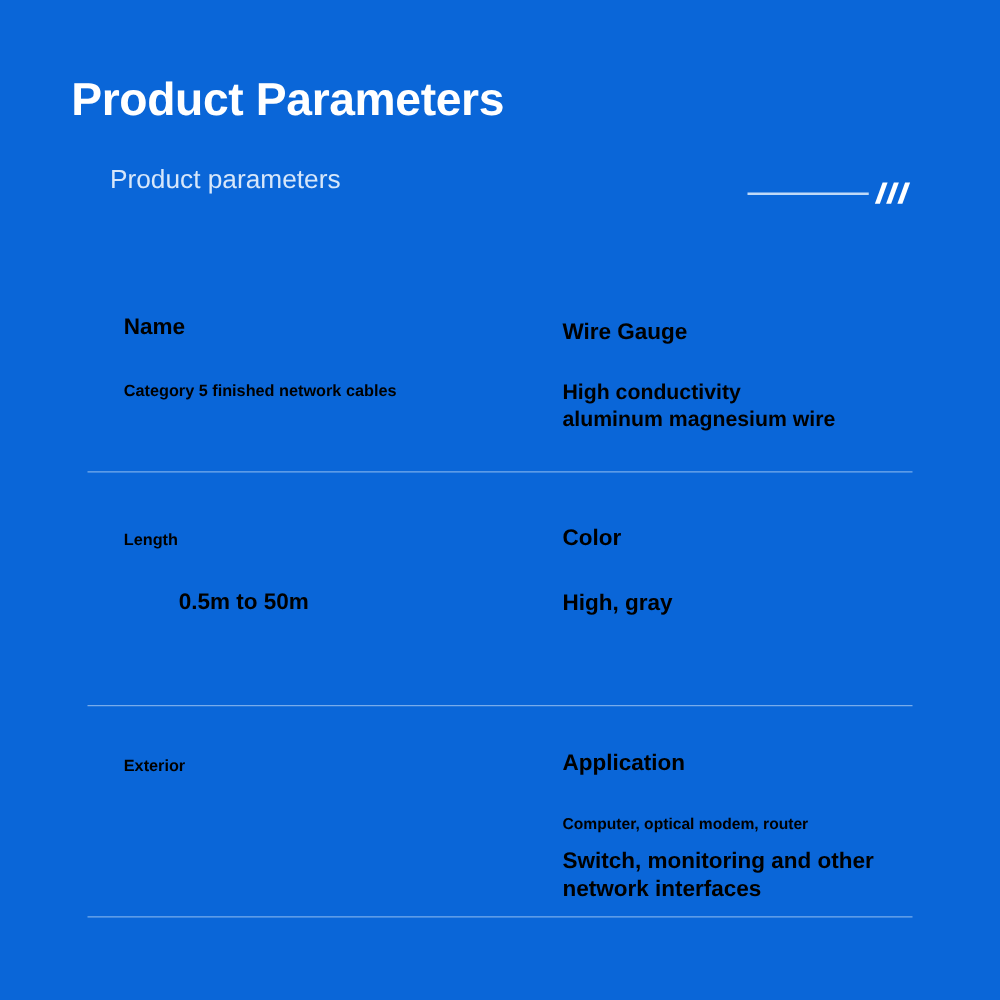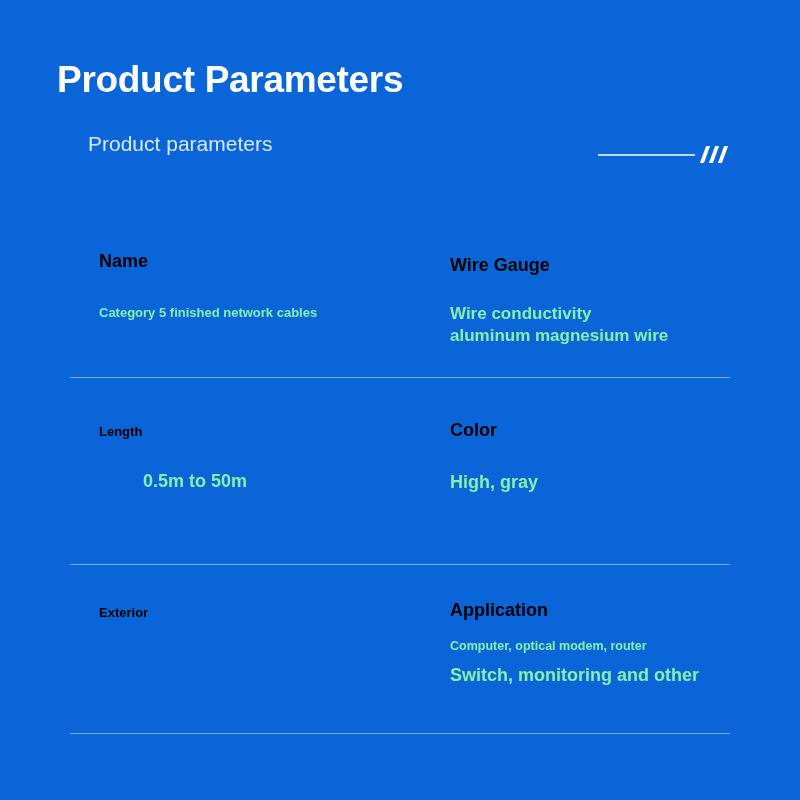--- a/index.html
+++ b/index.html
@@ -98,21 +98,21 @@
   .row-2 { height: 180px; }
   .row-3 { height: 200px; }
 
   .cell-label {
     color: #000000;
     font-weight: bold;
     line-height: 1.25;
     white-space: nowrap;
   }
   .cell-value {
-    color: #86efac;
+    color: #000000;
     font-weight: bold;
     line-height: 1.3;
   }
   .sz-lg  { font-size: 18px; }
   .sz-md  { font-size: 17px; }
   .sz-sm  { font-size: 13px; }
   .sz-xs  { font-size: 12.5px; }
 
   .divider {
     position: absolute;
@@ -150,21 +150,21 @@
 
   <div class="spec-row row-1">
 
     <div class="abs" style="left:99px; top:60px;">
       <div class="cell-label sz-lg">Name</div>
       <div class="cell-value sz-sm" style="margin-top:32px;">Category 5 finished network cables</div>
     </div>
 
     <div class="abs" style="left:450px; top:64px;">
       <div class="cell-label sz-lg">Wire Gauge</div>
-      <div class="cell-value sz-md" style="margin-top:26px;">Wire conductivity</div>
+      <div class="cell-value sz-md" style="margin-top:26px;">High conductivity</div>
       <div class="cell-value sz-md">aluminum magnesium wire</div>
     </div>
 
     <div class="divider" style="top: 187px; background: rgb(140, 185, 239);"></div>
   </div>
 
   <div class="spec-row row-2">
 
     <div class="abs" style="left:99px; top:48px;">
       <div class="cell-label sz-sm">Length</div>
@@ -180,20 +180,21 @@
   </div>
 
   <div class="spec-row row-3">
 
     <div class="abs" style="left:99px; top:49px;">
       <div class="cell-label sz-sm">Exterior</div>
     </div>
 
     <div class="abs" style="left:450px; top:43px;">
       <div class="cell-label sz-lg">Application</div>
-      <div class="cell-value sz-xs" style="margin-top:16px;">Computer, optical modem, router</div>
+      <div class="cell-value sz-xs" style="margin-top:29px;">Computer, optical modem, router</div>
       <div class="cell-value sz-lg" style="margin-top:10px;">Switch, monitoring and other</div>
+      <div class="cell-value sz-lg">network interfaces</div>
     </div>
 
     <div class="divider" style="top: 177px; background: rgb(140, 185, 239);"></div>
   </div>
 
 </div>
 
 </body></html>

